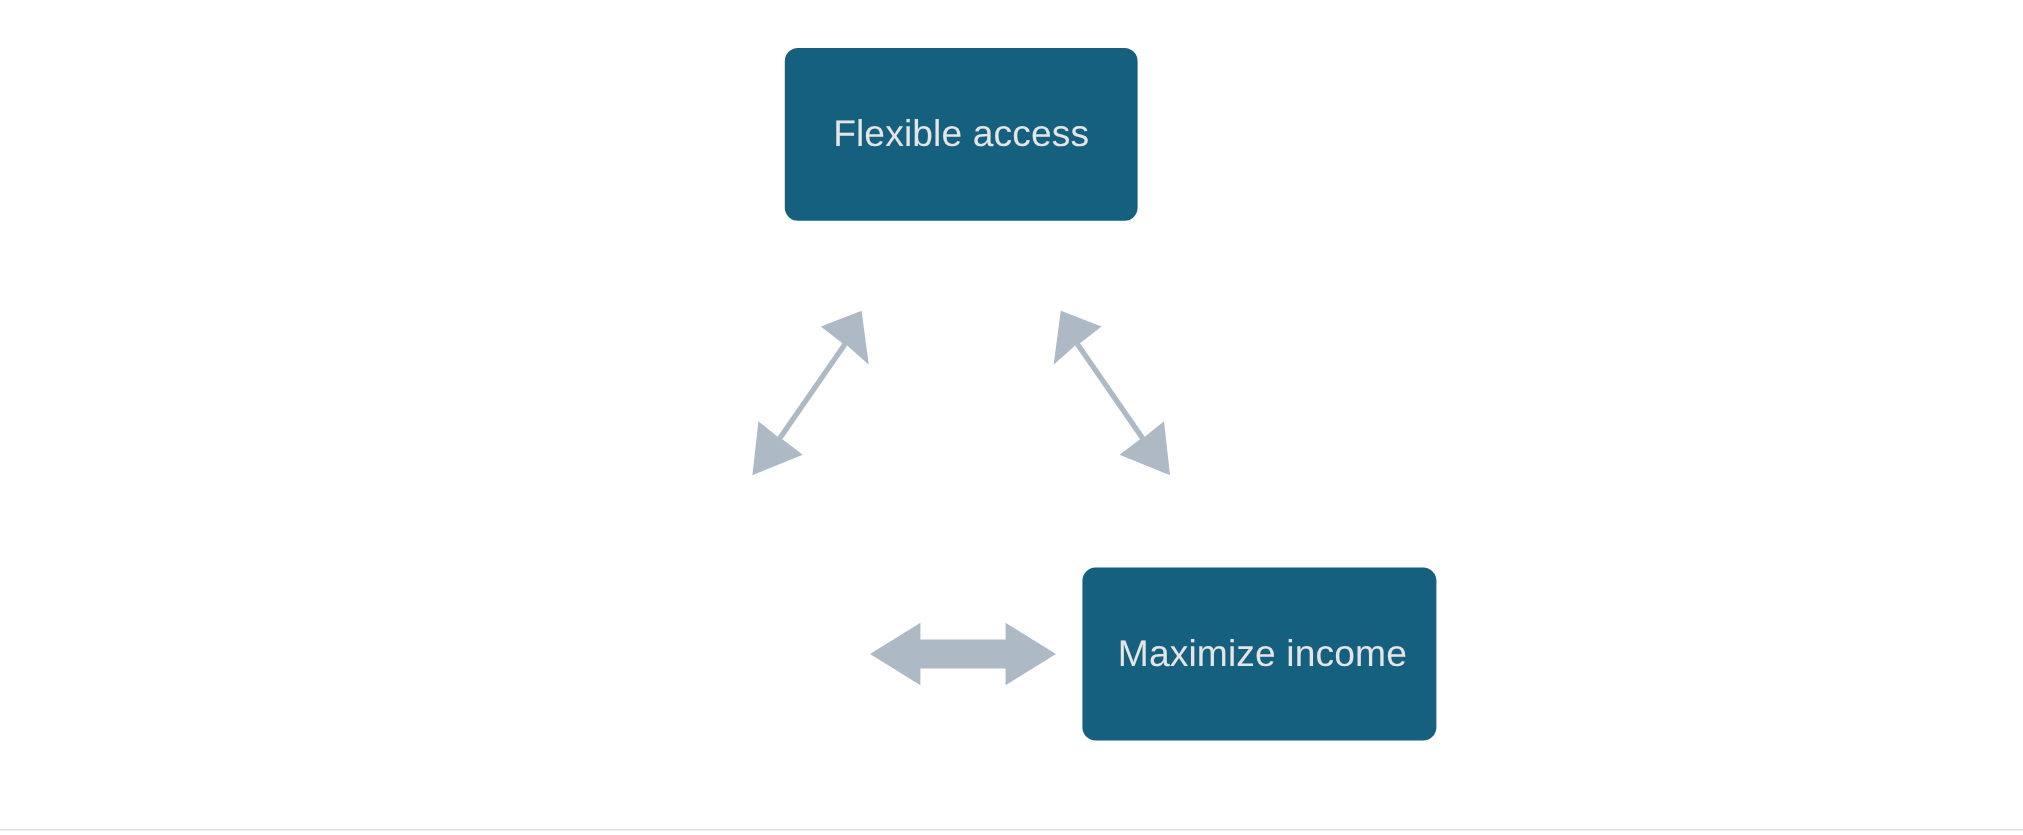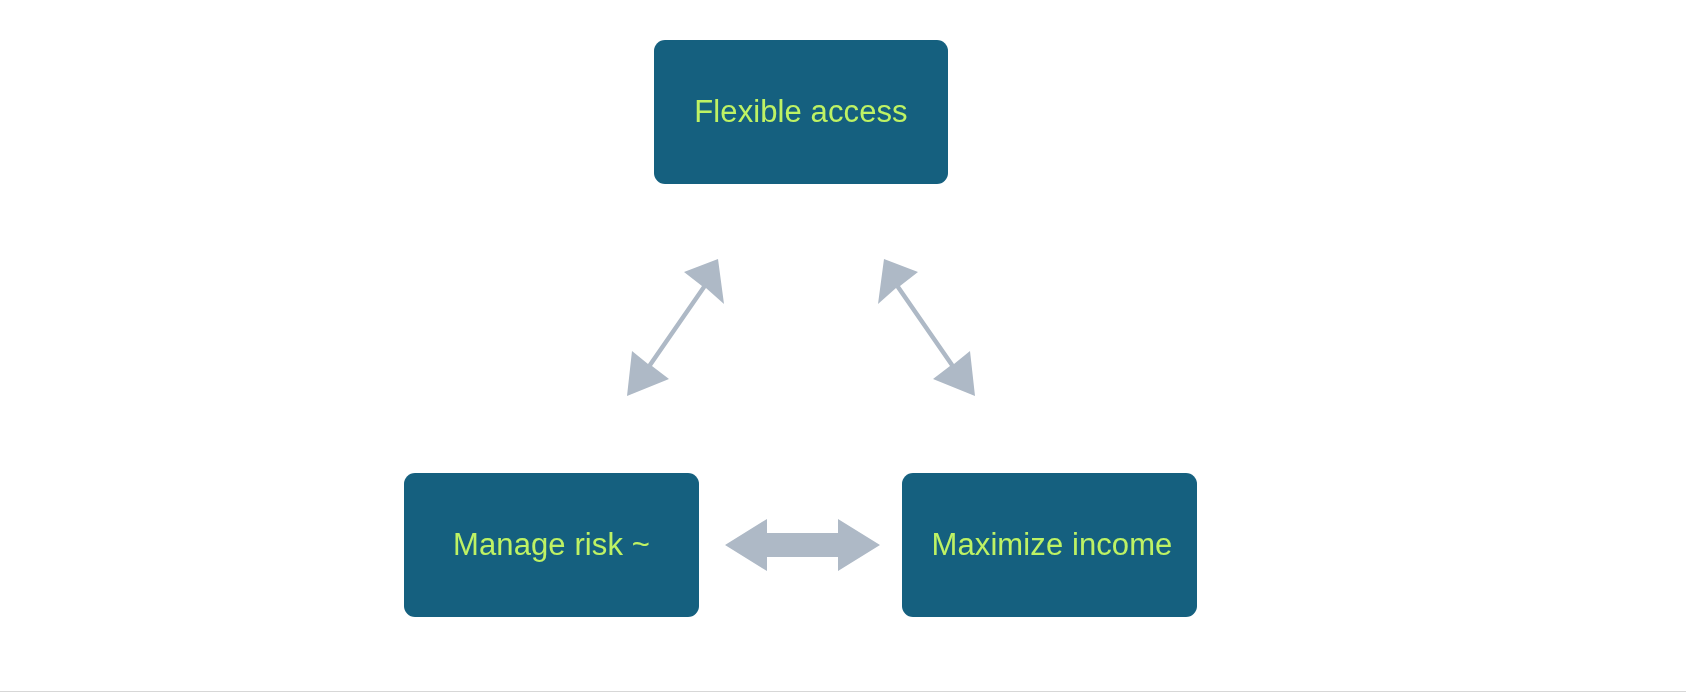--- a/index.html
+++ b/index.html
@@ -20,21 +20,21 @@
   .node-box {
     position: absolute;
     display: flex;
     align-items: center;
     justify-content: center;
     border-radius: 11px;
     box-sizing: border-box;
     padding: 0 14px;
   }
   .node-label {
-    color: #bef264;
+    color: #e5e5e5;
     font-family: "Liberation Sans", sans-serif;
     font-size: 31px;
     font-weight: 400;
     line-height: 1.2;
     letter-spacing: 0.1px;
     white-space: nowrap;
     text-align: center;
   }
   .arrow-layer {
     position: absolute;
@@ -81,23 +81,20 @@
           725,545 767,519 767,533 838,533 838,519 880,545 838,571 838,557 767,557 767,571"></polygon>
       </g>
 
     </svg>
   </div>
 
   <div class="node-box" style="left:654px; top:40px; width:294px; height:144px; background:#15607f;">
     <span class="node-label">Flexible access</span>
   </div>
 
-  <div class="node-box" style="left:404px; top:473px; width:295px; height:144px; background:#15607f;">
-    <span class="node-label">Manage risk ~</span>
-  </div>
 
   <div class="node-box" style="left:902px; top:473px; width:295px; height:144px; background:#15607f;padding-left:19px;">
     <span class="node-label">Maximize income</span>
   </div>
 
   <div class="bottom-rule" style="top:691px;"></div>
 
 </div>
 
 </body></html>

